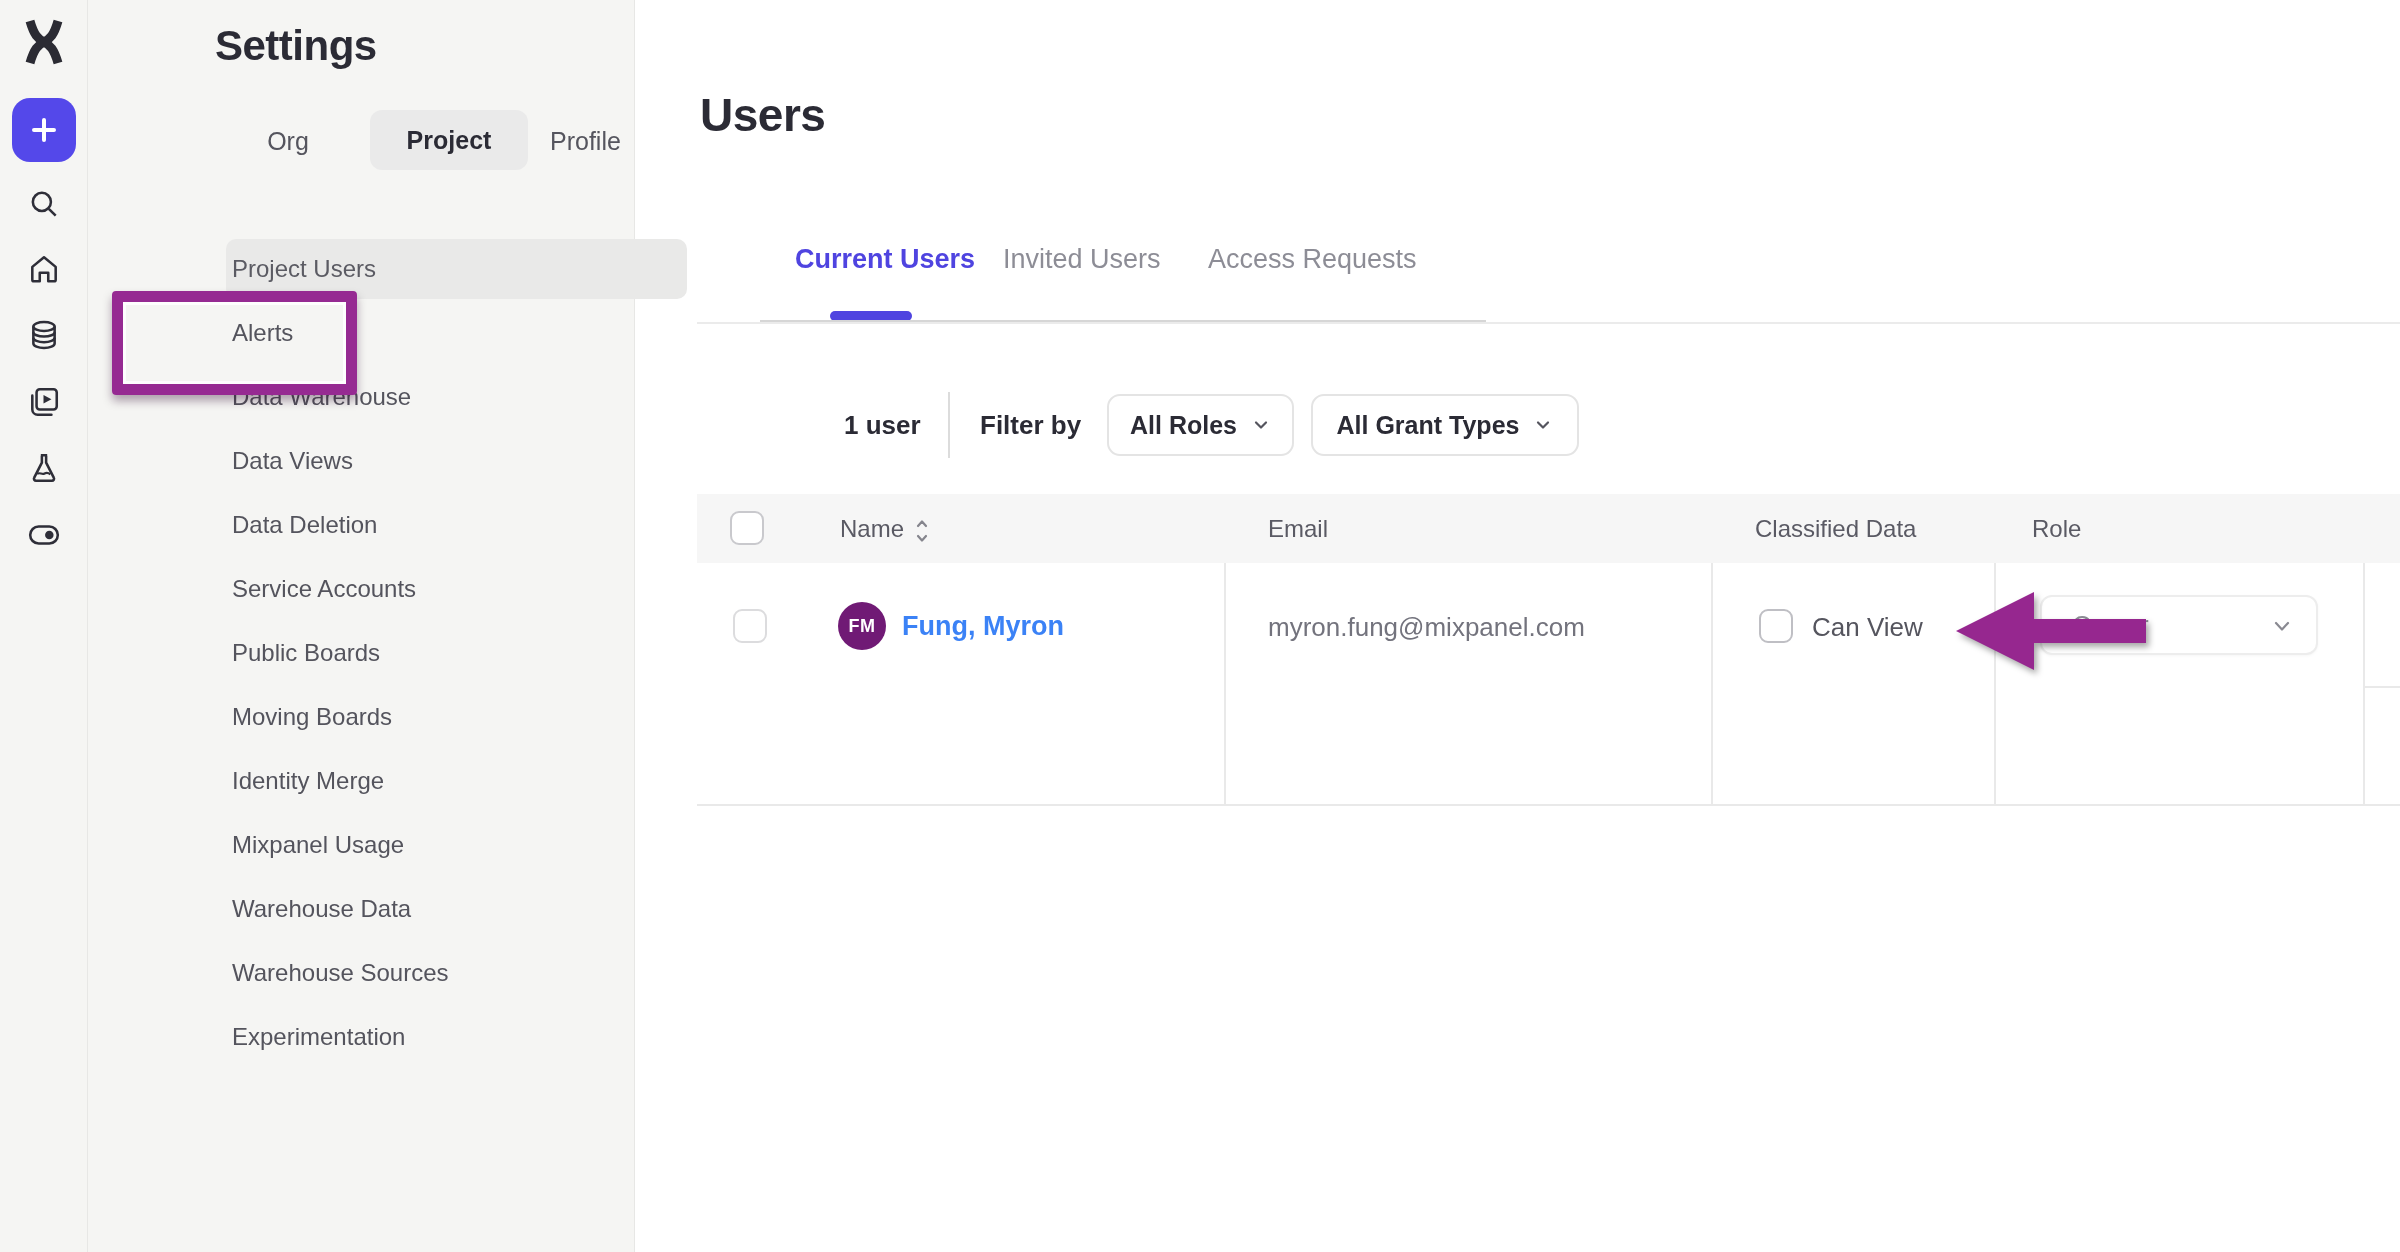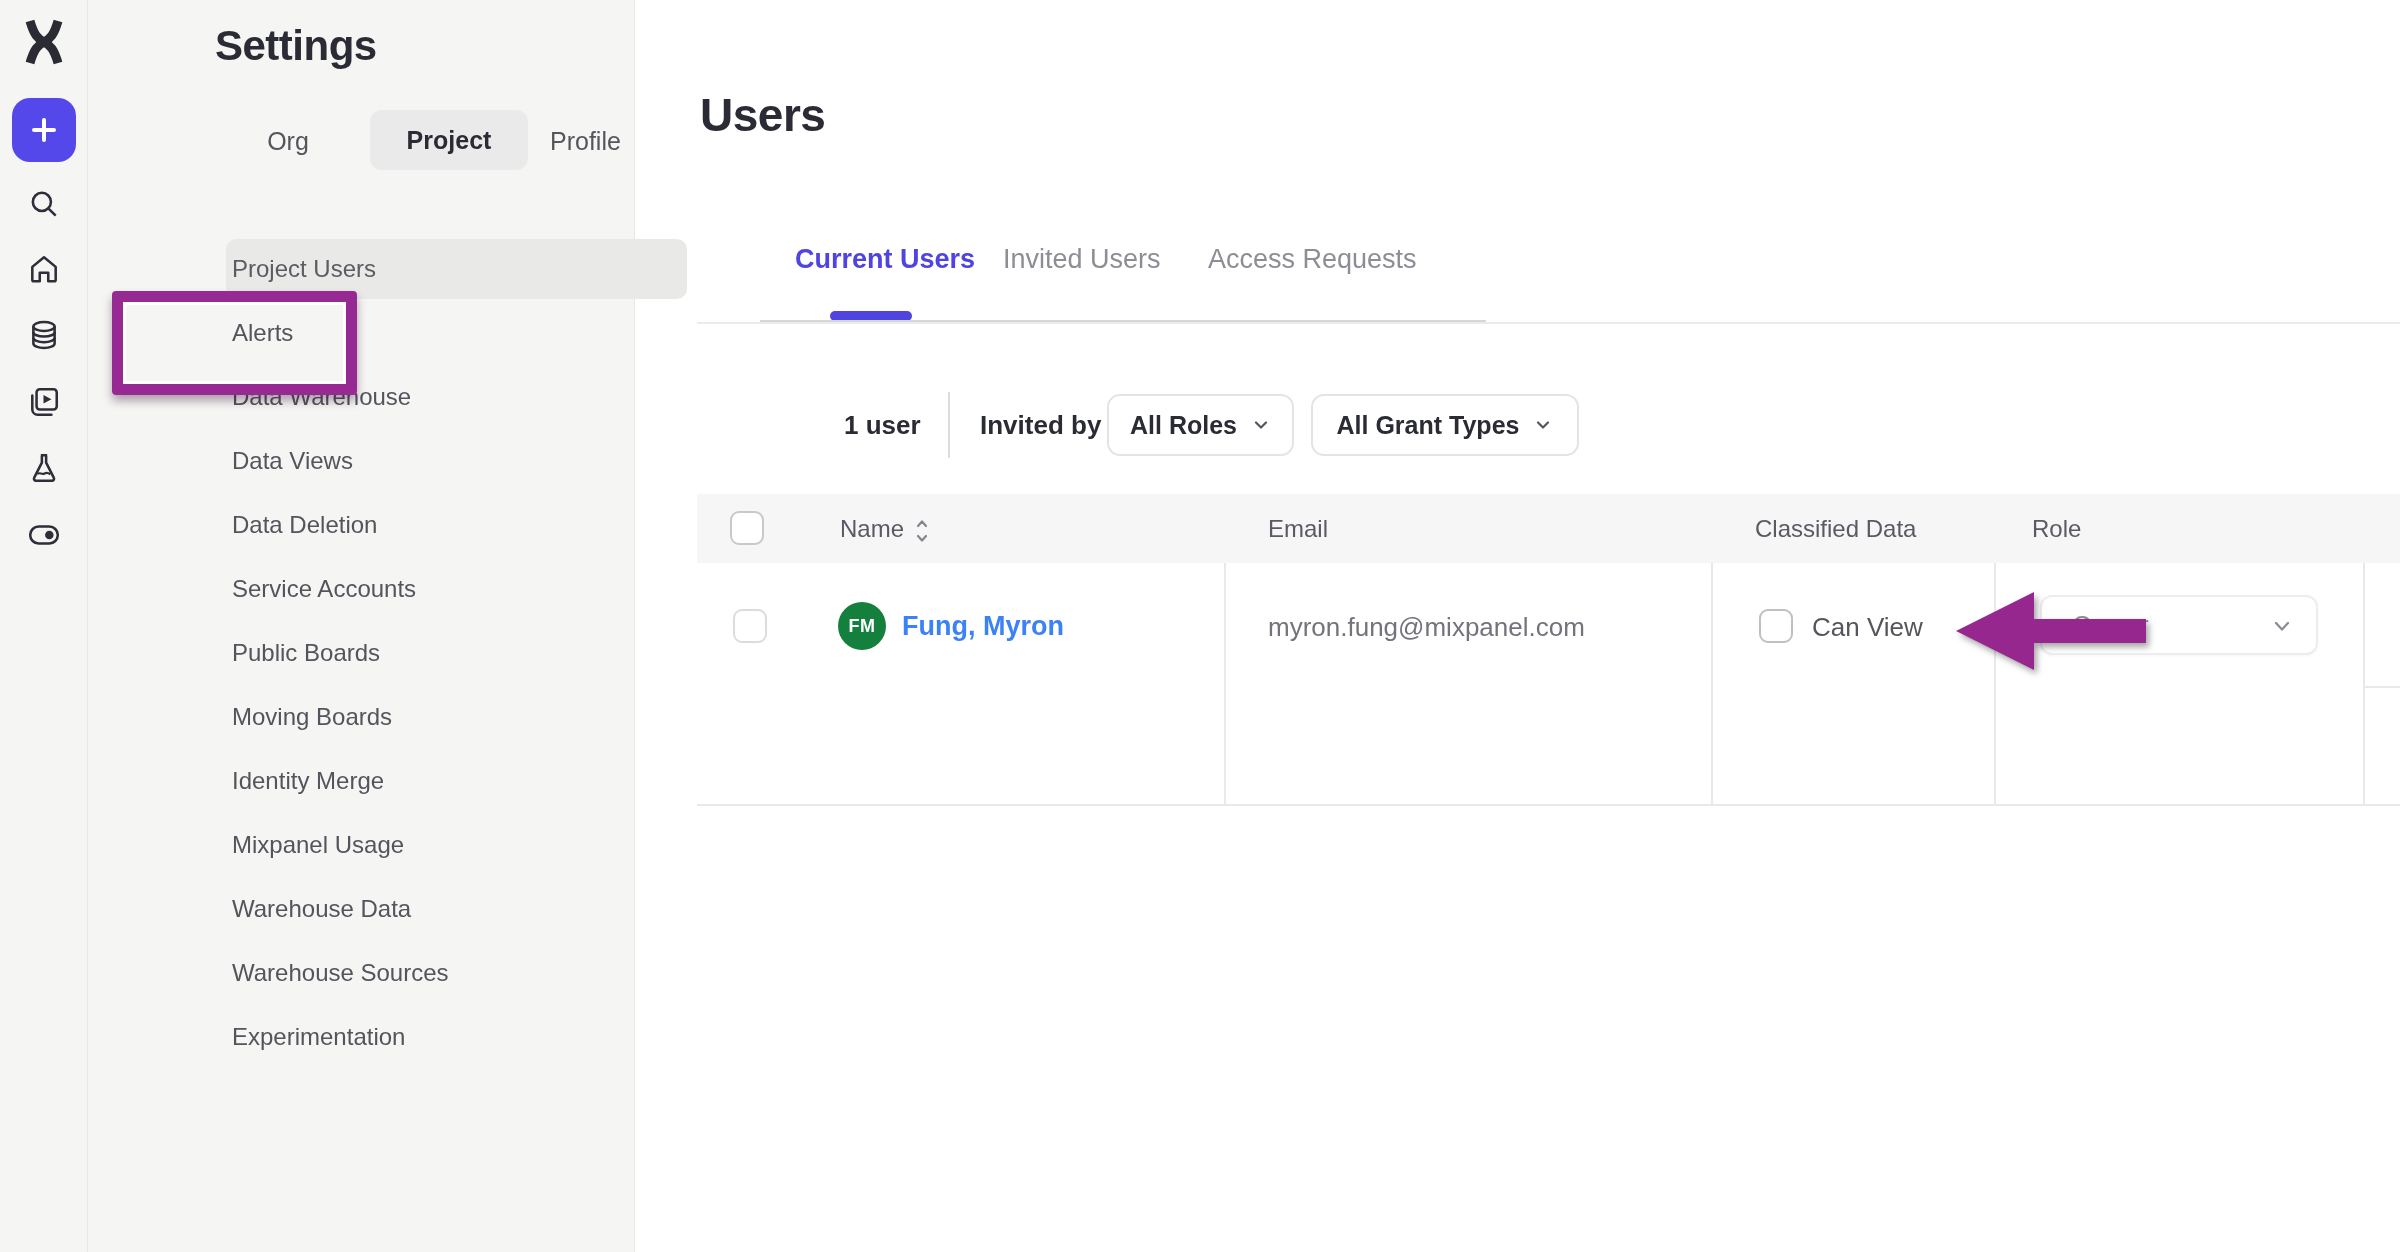--- a/index.html
+++ b/index.html
@@ -54,21 +54,21 @@
   .pill-grants{left:1311px;width:268px;}
 
   
   .thead{left:697px;top:494px;width:1703px;height:69px;background:#f6f6f6;}
   .th{position:absolute;top:0;height:69px;line-height:69px;font-size:24px;color:#5a5a64;}
   .checkbox{width:34px;height:34px;background:#ffffff;border:2px solid #c9c9cd;border-radius:9px;box-sizing:border-box;cursor:pointer;}
   .row-area{left:697px;top:563px;width:1703px;height:241px;background:#ffffff;border-bottom:2px solid #e9e9e9;}
   .col-line{position:absolute;top:0;width:1.5px;height:241px;background:#e9e9e9;}
   .sliver-hline{left:2363px;top:686px;width:37px;height:1.5px;background:#e9e9e9;}
 
-  .avatar{left:838px;top:602px;width:48px;height:48px;border-radius:50%;background:#15803d;
+  .avatar{left:838px;top:602px;width:48px;height:48px;border-radius:50%;background:#701a75;
     display:flex;align-items:center;justify-content:center;color:#ffffff;font-size:18px;font-weight:700;letter-spacing:0.5px;}
   .user-name{left:902px;top:611px;font-size:27px;font-weight:700;color:#3b82f6;cursor:pointer;}
   .user-email{left:1268px;top:612px;font-size:26px;color:#73737d;}
   .canview-label{left:1812px;top:612px;font-size:26px;color:#55555e;}
 
   .role-select{left:2040px;top:595px;width:278px;height:60px;background:#ffffff;border:2px solid #ededed;border-radius:12px;
     box-sizing:border-box;box-shadow:0 1px 3px rgba(0,0,0,0.04);cursor:pointer;z-index:1;}
   .role-value{position:absolute;left:30px;top:0;height:56px;line-height:56px;font-size:26px;color:#8b8b94;}
   .role-chevron{position:absolute;right:22px;top:17px;color:#8a8a92;}
 
@@ -156,21 +156,21 @@
 
 <div class="abs main-tab active" style="left:795px">Current Users</div>
 <div class="abs main-tab" style="left:1003px">Invited Users</div>
 <div class="abs main-tab" style="left:1208px">Access Requests</div>
 <div class="abs tab-underline"></div>
 <div class="abs tabstrip-line"></div>
 <div class="abs full-line"></div>
 
 <div class="abs count-label">1 user</div>
 <div class="abs v-div"></div>
-<div class="abs filterby-label">Invited by</div>
+<div class="abs filterby-label">Filter by</div>
 
 <div class="abs filter-pill pill-roles">
   <span>All Roles</span>
   <svg width="20" height="20" viewBox="0 0 20 20">
     <path d="M5 7.5 L10 12.5 L15 7.5" fill="none" stroke="#55555e" stroke-width="2.2" stroke-linecap="round" stroke-linejoin="round"></path>
   </svg>
 </div>
 <div class="abs filter-pill pill-grants">
   <span>All Grant Types</span>
   <svg width="20" height="20" viewBox="0 0 20 20">

